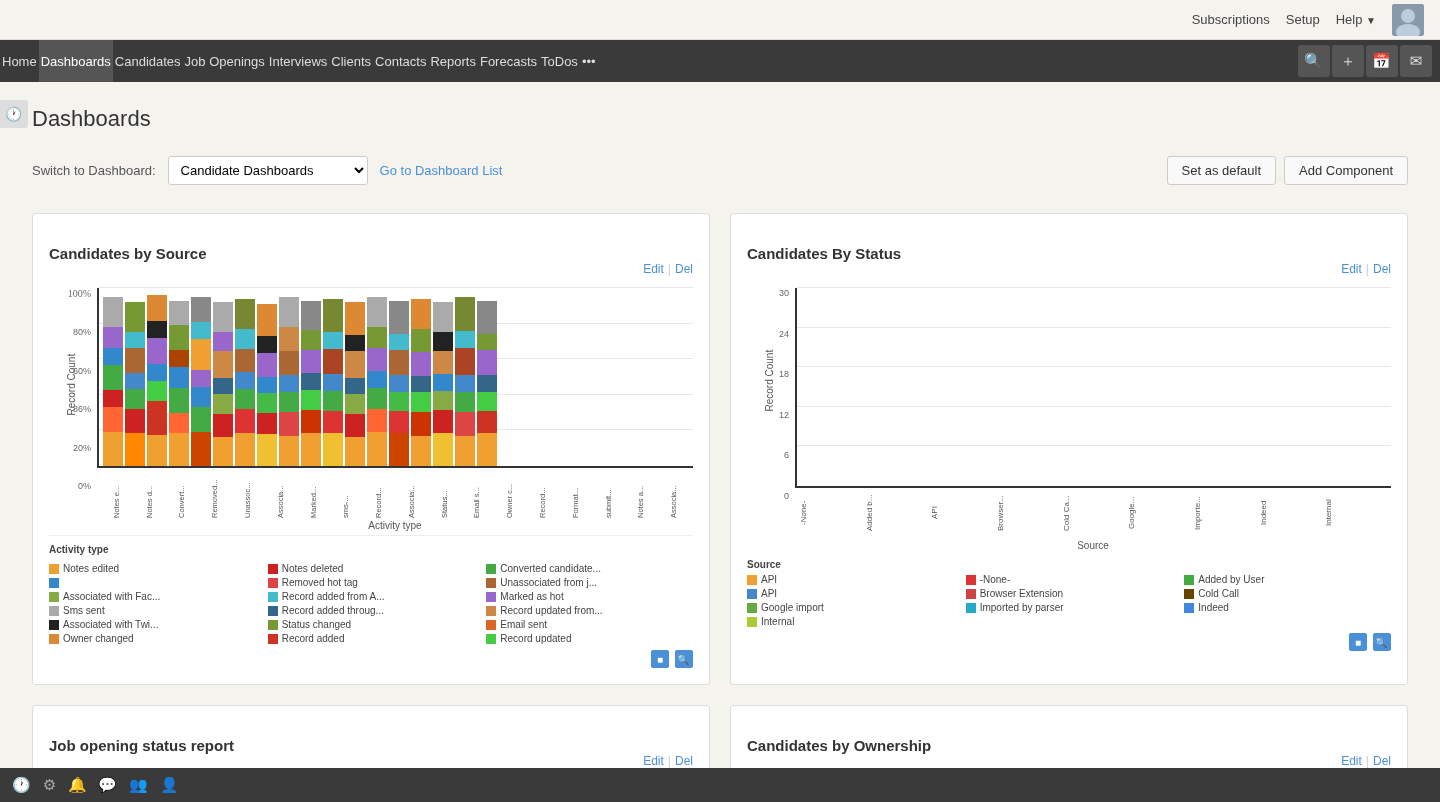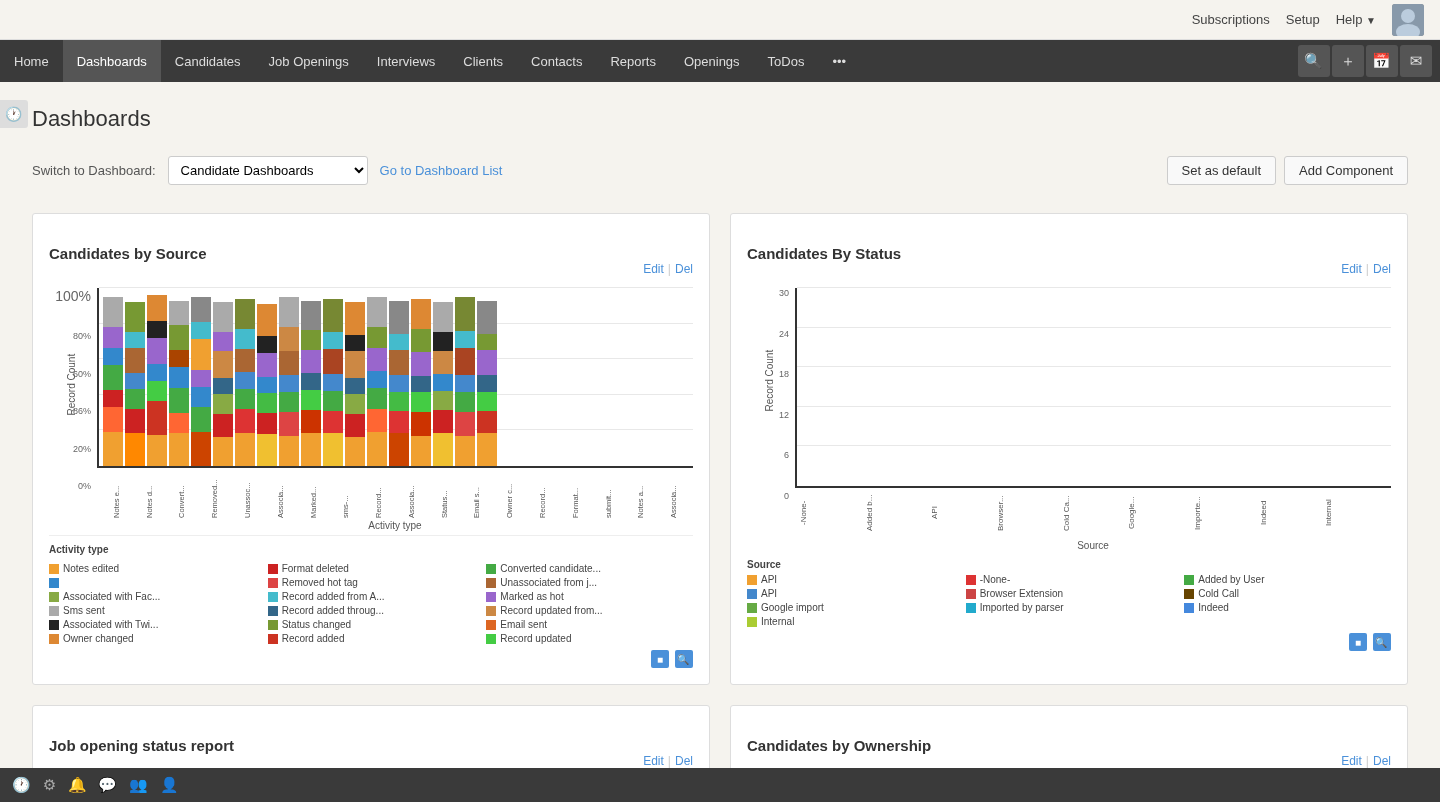--- a/index.html
+++ b/index.html
@@ -21,21 +21,21 @@
     .avatar { width: 32px; height: 32px; border-radius: 3px; background: #888; overflow: hidden; display: flex; align-items: center; justify-content: center; }
 
     
     .nav {
       height: 42px;
       background: #3a3a3a;
       display: flex;
       align-items: stretch;
     }
     .nav-item {
-      padding: 0 14px;
+      padding: 0 2px;
       display: flex;
       align-items: center;
       color: #ddd;
       font-size: 13px;
       cursor: pointer;
       text-decoration: none;
       white-space: nowrap;
     }
     .nav-item.active { background: #555; color: #fff; }
     .nav-right {
@@ -277,21 +277,21 @@
 
 <nav class="nav">
   <a class="nav-item">Home</a>
   <a class="nav-item active">Dashboards</a>
   <a class="nav-item">Candidates</a>
   <a class="nav-item">Job Openings</a>
   <a class="nav-item">Interviews</a>
   <a class="nav-item">Clients</a>
   <a class="nav-item">Contacts</a>
   <a class="nav-item">Reports</a>
-  <a class="nav-item">Openings</a>
+  <a class="nav-item">Forecasts</a>
   <a class="nav-item">ToDos</a>
   <a class="nav-item">•••</a>
   <div class="nav-right">
     <button class="nav-icon-btn">
       <span>🔍</span>
     </button>
     <button class="nav-icon-btn">
       <span>＋</span>
     </button>
     <button class="nav-icon-btn">
@@ -331,21 +331,21 @@
           <span>Edit</span>
           <span class="chart-sep">|</span>
           <span>Del</span>
         </div>
       </div>
 
       <div style="position:relative;padding-left:48px;">
         <span style="position:absolute;left:-8px;top:50%;transform:rotate(-90deg) translateX(50%);font-size:10px;color:#555;white-space:nowrap;">Record Count</span>
 
         <div style="position:absolute;left:0;top:0;bottom:40px;width:46px;display:flex;flex-direction:column;justify-content:space-between;align-items:flex-end;padding-right:4px;">
-          <span style="font-size:14px;color:#666;">100%</span>
+          <span style="font-size:10px;color:#666;font-family:Liberation Serif, serif;">100%</span>
           <span style="font-size:9px;color:#666;">80%</span>
           <span style="font-size:9px;color:#666;">60%</span>
           <span style="font-size:9px;color:#666;">86%</span>
           <span style="font-size:9px;color:#666;">20%</span>
           <span style="font-size:9px;color:#666;">0%</span>
         </div>
 
         <div style="display:flex;align-items:flex-end;height:180px;border-left:2px solid #333;border-bottom:2px solid #333;gap:2px;padding:0 4px;position:relative;">
 
           <div class="h-grid-line" style="bottom:20%;"></div>
@@ -582,21 +582,21 @@
 
       <div style="border-top:1px solid #eee;padding-top:8px;margin-top:4px;">
         <div style="font-size:10px;font-weight:bold;color:#444;margin-bottom:4px;">Activity type</div>
         <div class="legend">
           <div class="legend-item">
               <span class="legend-color" style="background:#f0a030;"></span>
               <span>Notes edited</span>
             </div>
           <div class="legend-item">
               <span class="legend-color" style="background:#cc2222;"></span>
-              <span>Format deleted</span>
+              <span>Notes deleted</span>
             </div>
           <div class="legend-item">
               <span class="legend-color" style="background:#44aa44;"></span>
               <span>Converted candidate...</span>
             </div>
           <div class="legend-item">
               <span class="legend-color" style="background:#3388cc;"></span>
               <span></span>
             </div>
           <div class="legend-item">

